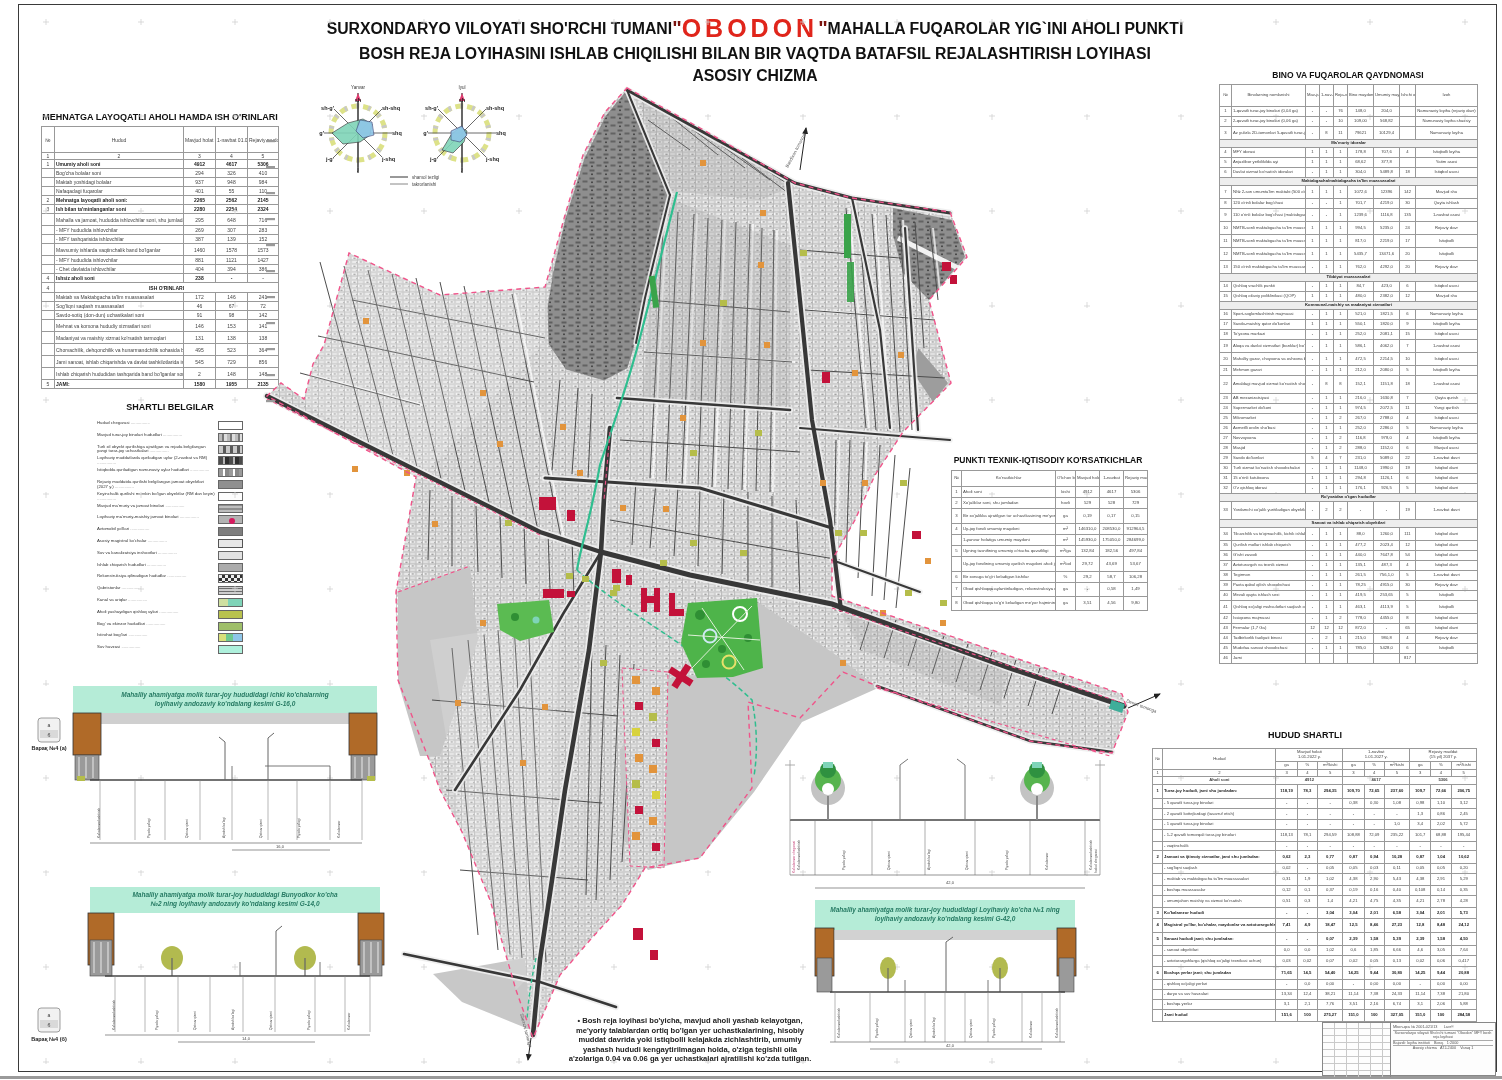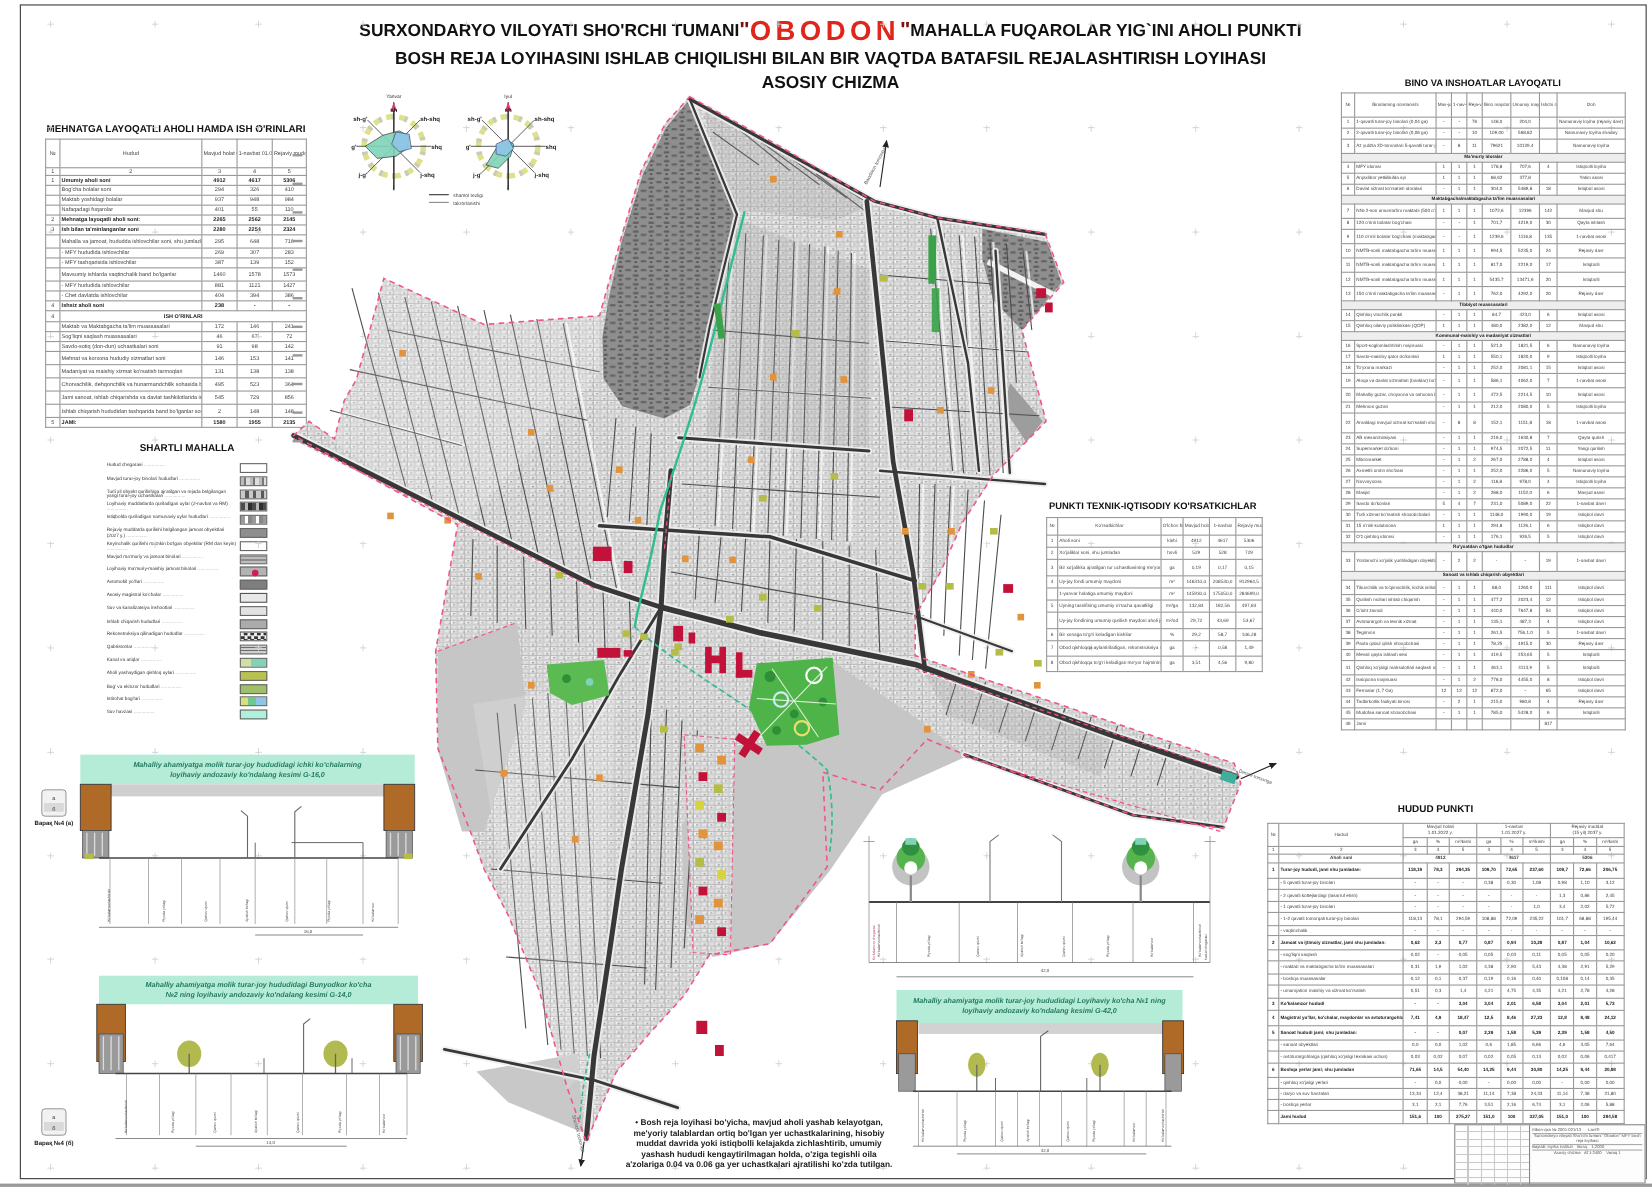--- a/index.html
+++ b/index.html
@@ -199,21 +199,21 @@
 <tr style="height:9px;">
           <td style="text-align:center;">5</td>
           <td style="font-weight:bold;color:#222;">JAMI:</td>
           <td style="text-align:center;font-weight:bold;color:#222;">1580</td>
           <td style="text-align:center;font-weight:bold;color:#222;">1955</td>
           <td style="text-align:center;font-weight:bold;color:#222;">2135</td>
         </tr>
 </tbody>
     </table>
 
-<div class="abs ttl" style="left:90px;top:402px;width:160px;text-align:center;font-size:9px;">SHARTLI MAHALLA</div>
+<div class="abs ttl" style="left:90px;top:402px;width:160px;text-align:center;font-size:9px;">SHARTLI BELGILAR</div>
 <div class="abs" style="left:97px;top:421px;width:118px;font-size:4.3px;color:#333;line-height:4.8px;">Hudud chegarasi <span style="color:#888;">................</span></div>
 <div class="abs sw s1" style="left:218px;top:421px;width:25px;height:9px;"></div>
 <div class="abs" style="left:97px;top:432.8px;width:118px;font-size:4.3px;color:#333;line-height:4.8px;">Mavjud turar-joy binolari hududlari <span style="color:#888;">................</span></div>
 <div class="abs sw s2" style="left:218px;top:432.8px;width:25px;height:9px;"></div>
 <div class="abs" style="left:97px;top:444.6px;width:118px;font-size:4.3px;color:#333;line-height:4.8px;">Turli xil obyekt qurilishiga ajratilgan va rejada belgilangan yangi turar-joy uchastkalari <span style="color:#888;">................</span></div>
 <div class="abs sw s3" style="left:218px;top:444.6px;width:25px;height:9px;"></div>
 <div class="abs" style="left:97px;top:456.40000000000003px;width:118px;font-size:4.3px;color:#333;line-height:4.8px;">Loyihaviy muddatlarda quriladigan uylar (2-navbat va RM) <span style="color:#888;">................</span></div>
 <div class="abs sw s4" style="left:218px;top:456.40000000000003px;width:25px;height:9px;"></div>
 <div class="abs" style="left:97px;top:468.20000000000005px;width:118px;font-size:4.3px;color:#333;line-height:4.8px;">Istiqbolda quriladigan namunaviy uylar hududlari <span style="color:#888;">................</span></div>
 <div class="abs sw s5" style="left:218px;top:468.20000000000005px;width:25px;height:9px;"></div>
@@ -880,21 +880,21 @@
       </g>
 
 <g>
         <line x1="390" y1="177" x2="408" y2="177" stroke="#333" stroke-width="1"></line>
         <text x="412" y="179" font-size="4.5" fill="#444">shamol tezligi</text>
 <line x1="390" y1="184" x2="408" y2="184" stroke="#888" stroke-width="1"></line>
         <text x="412" y="186" font-size="4.5" fill="#444">takrorlanishi</text>
       </g>
 
 </svg>
-<div class="abs ttl" style="left:1219px;top:70px;width:258px;text-align:center;font-size:8.5px;">BINO VA INSHOATLAR LAYOQATLI</div>
+<div class="abs ttl" style="left:1219px;top:70px;width:258px;text-align:center;font-size:8.5px;">BINO VA FUQAROLAR QAYDNOMASI</div>
 <table class="abs tb" style="left:1219px;top:84px;width:258px;font-size:4.2px;line-height:4.6px;table-layout:fixed;">
 <colgroup>
         <col style="width:12px">
         <col style="width:74px">
         <col style="width:14px">
         <col style="width:14px">
         <col style="width:14px">
         <col style="width:26px">
         <col style="width:26px">
         <col style="width:16px">
@@ -1534,21 +1534,21 @@
           <td style="text-align:center;">8</td>
           <td>Obod qishloqqa to'g'ri keladigan me'yor hajmining umumiy maydoni</td>
           <td style="text-align:center;">ga</td>
           <td style="text-align:center;">3,51</td>
           <td style="text-align:center;">4,56</td>
           <td style="text-align:center;">9,80</td>
         </tr>
 </tbody>
     </table>
 
-<div class="abs ttl" style="left:1200px;top:730px;width:210px;text-align:center;font-size:9px;">HUDUD PUNKTI</div>
+<div class="abs ttl" style="left:1200px;top:730px;width:210px;text-align:center;font-size:9px;">HUDUD SHARTLI</div>
 <table class="abs tb" style="left:1152px;top:748px;width:325px;font-size:4.2px;line-height:4.7px;table-layout:fixed;">
 <colgroup>
         <col style="width:10px">
         <col style="width:112px">
         <col style="width:21px">
         <col style="width:20px">
         <col style="width:25px">
         <col style="width:21px">
         <col style="width:20px">
         <col style="width:25px">

